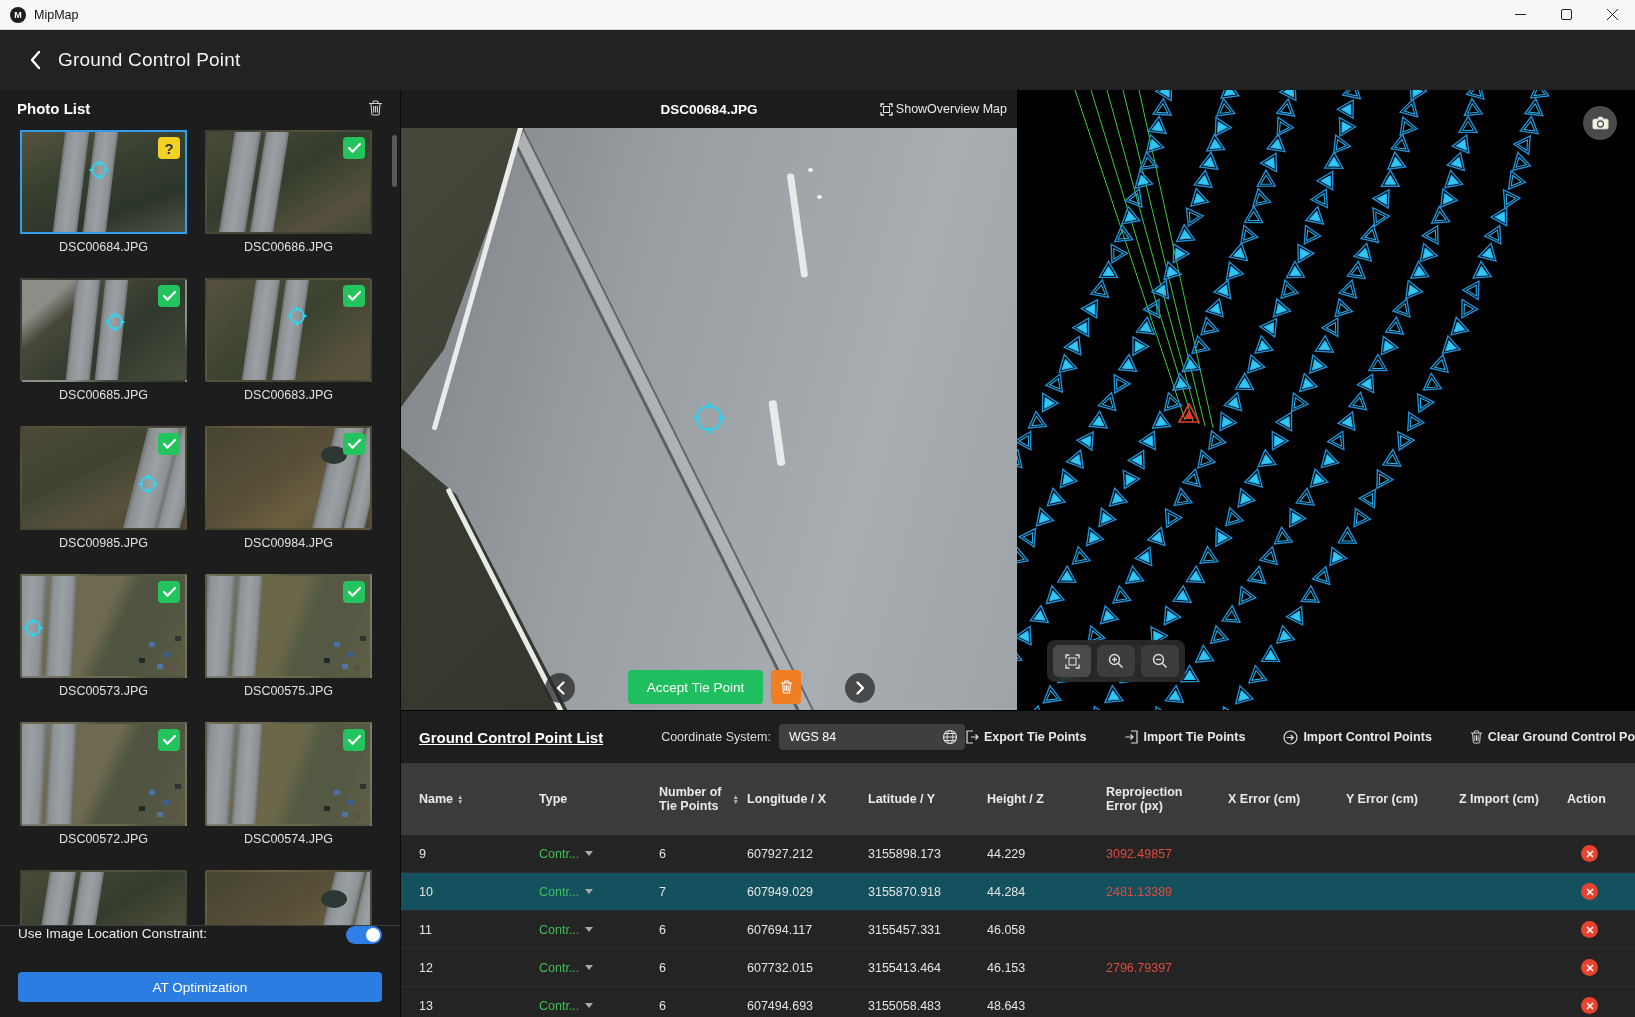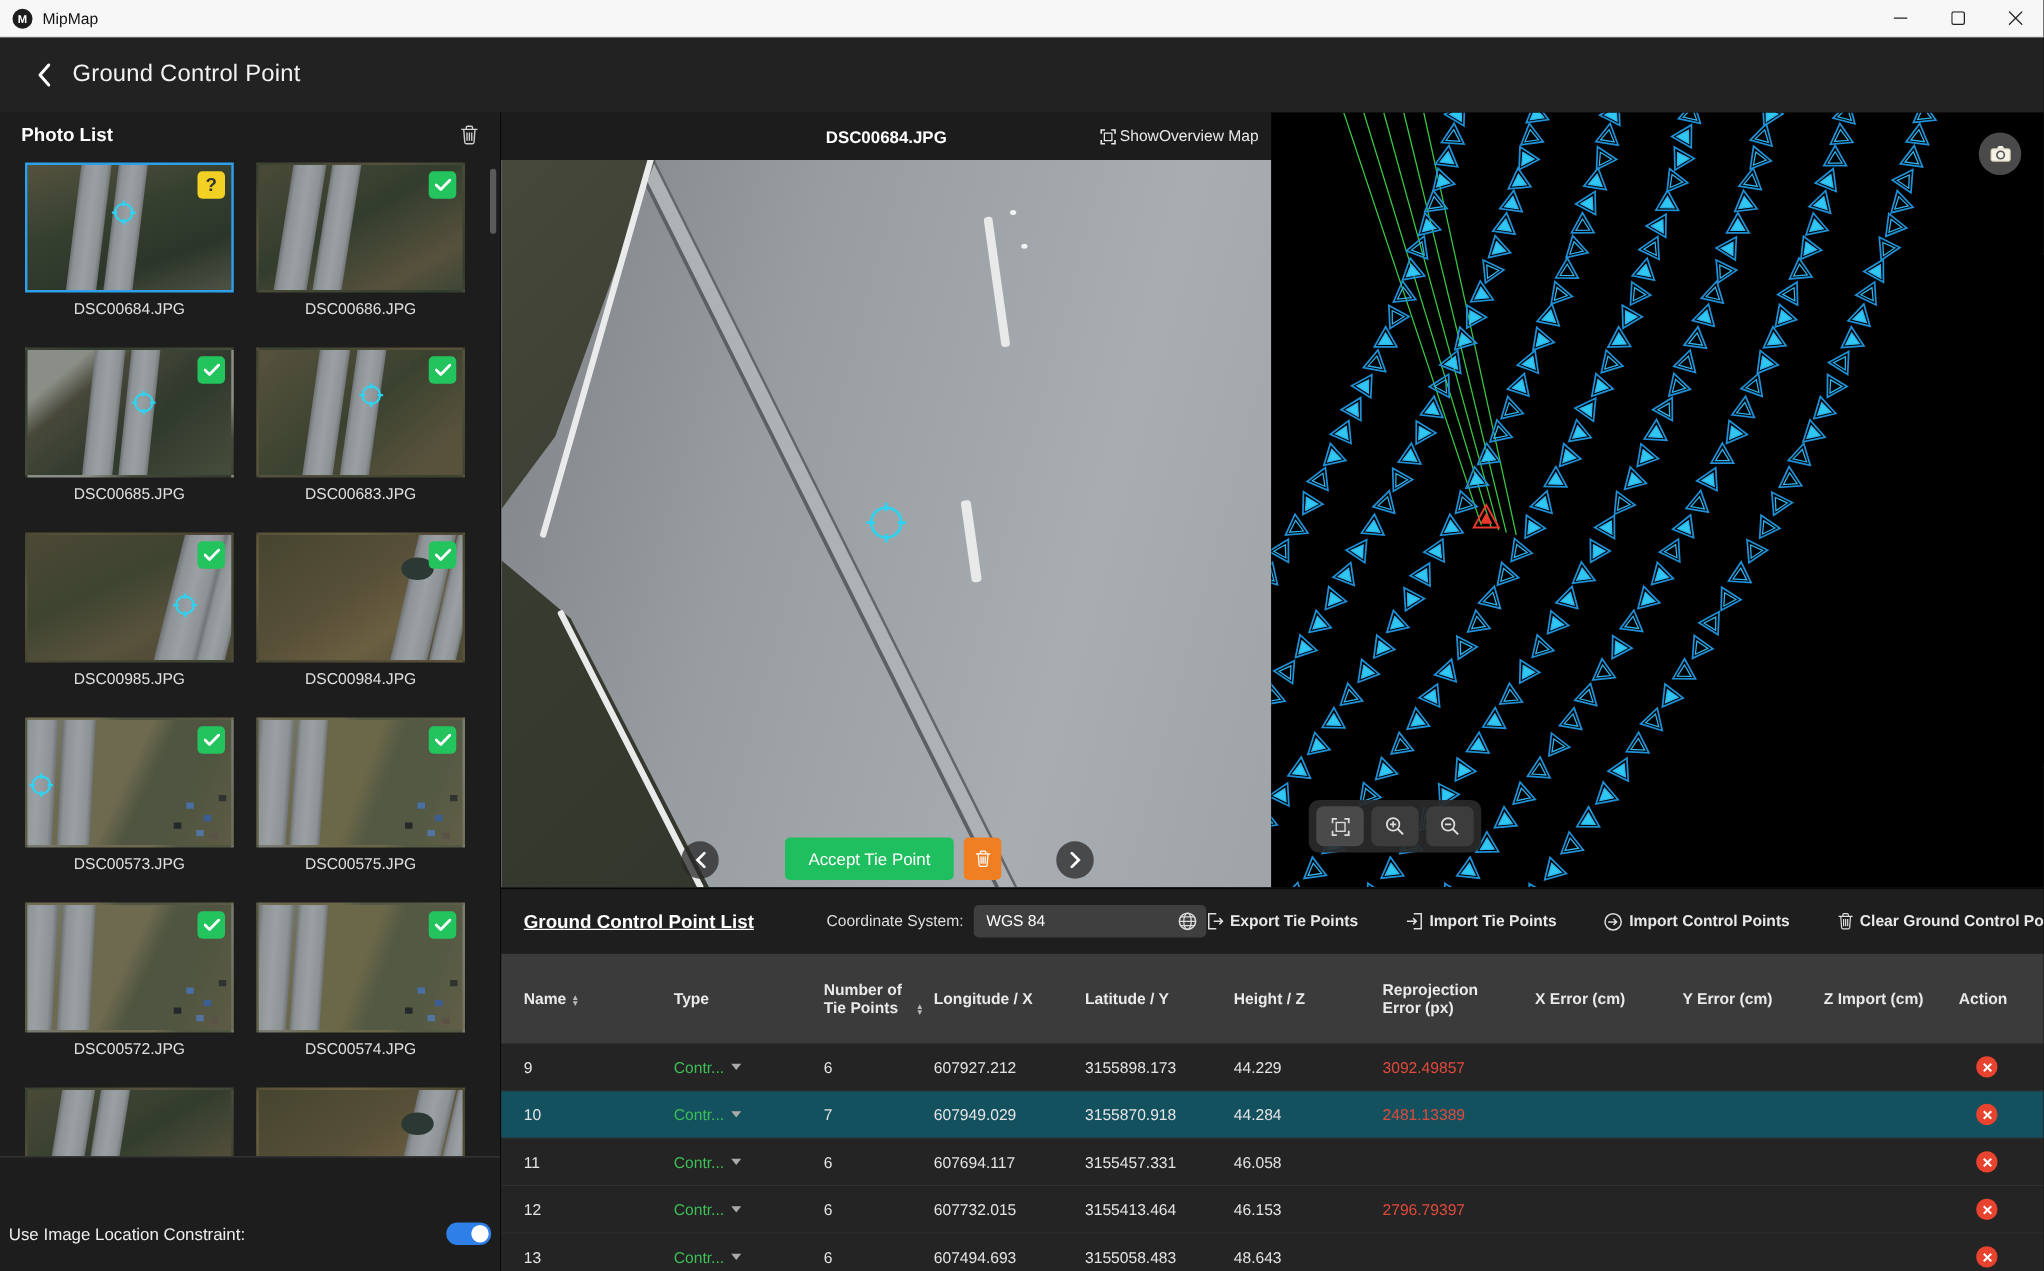--- a/index.html
+++ b/index.html
@@ -49,21 +49,21 @@
   .v-b2{background:linear-gradient(145deg,#45452f,#584f38 45%,#6b5f41 70%,#4b4734);}
   .v-b2 .r1{left:72%;width:18%;transform:rotate(13deg);} .v-b2 .r2{left:91%;width:13%;transform:rotate(13deg);}
   .v-c1{background:linear-gradient(115deg,#77796f 0 6%,#6d6a4f 26% 48%,#4f5540 58% 74%,#5d5b45);}
   .v-c1 .r1{left:-4%;width:18%;transform:rotate(3deg);} .v-c1 .r2{left:16%;width:16%;transform:rotate(3deg);}
   .v-c2{background:linear-gradient(110deg,#7a7c72 0 5%,#6b6849 28% 50%,#535943 60% 78%,#615e47);}
   .v-c2 .r1{left:-2%;width:17%;transform:rotate(4deg);} .v-c2 .r2{left:17%;width:15%;transform:rotate(4deg);}
   .spots{position:absolute;width:6px;height:5px;background:#4a6fa5;top:66%;left:78%;
     box-shadow:14px 10px 0 #3c5e92,26px -6px 0 #2f3430,8px 22px 0 #52749f,-10px 16px 0 #23282a,20px 24px 0 #5b5147;}
   .pond{position:absolute;width:26px;height:18px;border-radius:50%;background:#2c3833;top:18%;left:70%;}
   .pl-bottom{position:absolute;left:0;right:0;bottom:0;height:92px;border-top:1px solid #3a3a3a;background:#1d1d1d;}
-  .constraint-row{display:flex;align-items:center;height:44px;padding:0 7px;margin-top:39px;}
+  .constraint-row{display:flex;align-items:flex-start;height:44px;padding:0 18px;}
   .constraint-label{color:#eee;font-size:13.5px;}
   .toggle{margin-left:auto;width:36px;height:18px;border-radius:9px;background:#2f7fe8;position:relative;cursor:pointer;}
   .toggle .knob{position:absolute;right:2px;top:2px;width:14px;height:14px;border-radius:50%;background:#fff;}
   .at-btn{margin:2px 18px 0;height:30px;border:none;border-radius:4px;background:#2b7de1;color:#fff;font-size:13.5px;width:calc(100% - 36px);cursor:pointer;}
 
   
   .viewer-panel{position:absolute;left:401px;top:90px;width:616px;height:620px;background:#1c1c1c;}
   .viewer-header{position:absolute;top:0;left:0;right:0;height:38px;background:#1c1c1c;}
   .viewer-title{position:absolute;left:0;right:0;top:0;height:38px;display:flex;align-items:center;justify-content:center;color:#fff;font-size:13.5px;font-weight:bold;}
   .overview-btn{position:absolute;right:10px;top:0;height:38px;display:flex;align-items:center;gap:3px;color:#e8e8e8;font-size:12.5px;cursor:pointer;}
@@ -100,21 +100,21 @@
   .gcp-header{height:52px;display:flex;align-items:center;padding:0 18px;}
   .gcp-title{color:#fff;font-size:15px;font-weight:bold;white-space:nowrap;text-decoration:underline;}
   .coord-label{margin-left:58px;color:#ddd;font-size:12.5px;white-space:nowrap;}
   .coord-wrap{position:relative;margin-left:8px;}
   .coord-input{width:186px;height:26px;background:#3f3f3f;border:none;border-radius:4px;color:#fff;font-size:12.5px;padding:0 30px 0 10px;}
   .coord-globe{position:absolute;right:7px;top:5px;}
   .gcp-actions{margin-left:auto;display:flex;align-items:flex-start;gap:38px;font-weight:bold;}
   .gcp-act{display:flex;align-items:center;gap:5px;color:#e8e8e8;font-size:12.5px;cursor:pointer;white-space:nowrap;}
   .gcp-grid{display:grid;grid-template-columns:120px 120px 88px 121px 119px 119px 122px 118px 113px 108px 1fr;padding-left:18px;align-items:center;}
   .gcp-thead{height:72px;background:#3b3b3b;color:#e9e9e9;font-size:12.5px;font-weight:bold;}
-  .th{display:flex;align-items:flex-end;gap:4px;padding-right:8px;}
+  .th{display:flex;align-items:center;gap:4px;padding-right:8px;}
   .th .wrap{max-width:74px;}
   .sort{display:flex;flex-direction:column;line-height:5px;font-size:6.5px;color:#bbb;}
   .gcp-row{height:38px;background:#242424;border-bottom:1px solid #2e2e2e;color:#e4e4e4;font-size:12.5px;}
   .gcp-row.sel{background:#14515f;}
   .type-cell{display:flex;align-items:center;gap:6px;color:#3dbf57;cursor:pointer;}
   .chev-down{width:0;height:0;border-left:4px solid transparent;border-right:4px solid transparent;border-top:5px solid #aaa;}
   .err-red{color:#e04a3c;}
   .act-btn{width:17px;height:17px;border-radius:50%;background:#e8432e;color:#fff;border:none;display:flex;align-items:center;justify-content:center;font-size:10px;margin-left:14px;cursor:pointer;padding:0;}
 </style>
 </head>
@@ -321,20 +321,21 @@
         </div>
       </div>
     <div class="pl-scroll"></div>
     <div class="pl-bottom">
       <div class="constraint-row">
         <span class="constraint-label">Use Image Location Constraint:</span>
         <div class="toggle">
             <div class="knob"></div>
           </div>
       </div>
+      <button class="at-btn">AT Optimization</button>
     </div>
   </div>
 
   <div class="viewer-panel">
     <div class="viewer-header">
       <div class="viewer-title">DSC00684.JPG</div>
       <div class="overview-btn">
         <svg width="13" height="13" viewBox="0 0 13 13">
             <path d="M1 4 V1 H4 M9 1 H12 V4 M12 9 V12 H9 M4 12 H1 V9" fill="none" stroke="#e8e8e8" stroke-width="1.3"></path>
             <rect x="3.5" y="3.5" width="6" height="6" fill="none" stroke="#e8e8e8" stroke-width="1"></rect>

